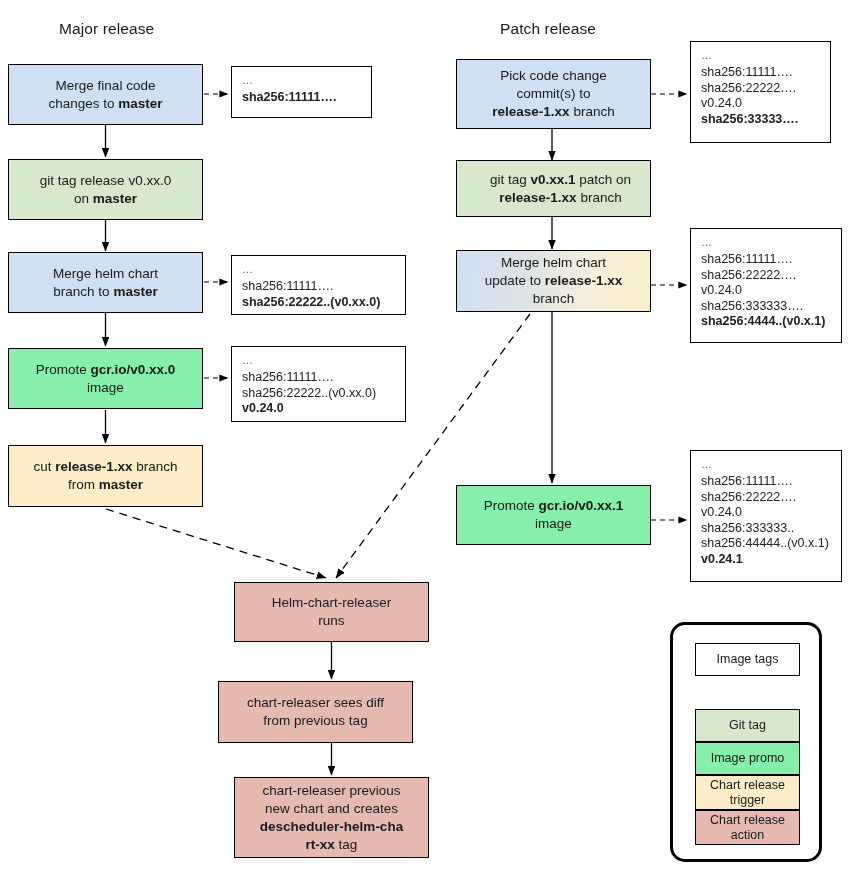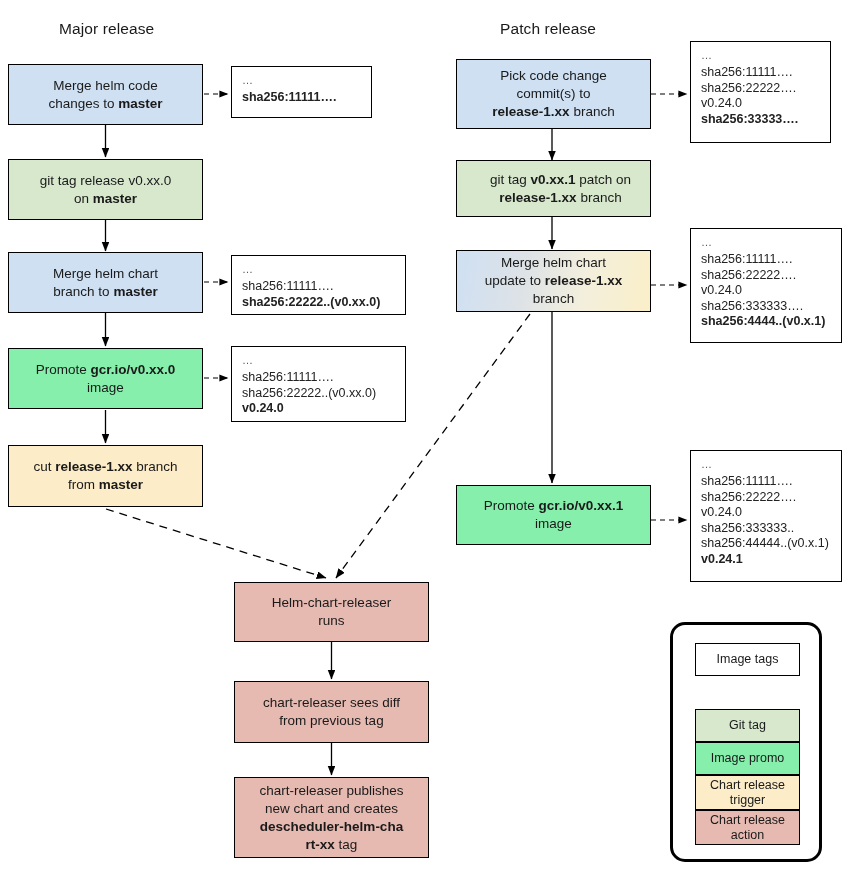--- a/index.html
+++ b/index.html
@@ -121,21 +121,21 @@
     <line x1="530" y1="314" x2="336" y2="578" stroke="#000" stroke-width="1.3" stroke-dasharray="8,6" marker-end="url(#arrow)"></line>
 
     <line x1="331.5" y1="642" x2="331.5" y2="679" stroke="#000" stroke-width="1.3" marker-end="url(#arrow)"></line>
     <line x1="331.5" y1="743" x2="331.5" y2="775" stroke="#000" stroke-width="1.3" marker-end="url(#arrow)"></line>
   </svg>
 
   <div class="col-title" style="left:59px; top:20px;">Major release</div>
   <div class="col-title" style="left:500px; top:20px;">Patch release</div>
 
   <div class="node fill-code" style="left:8px; top:64px; width:195px; height:61px;">
-    <span class="txt"><span>Merge helm code</span><br>
+    <span class="txt"><span>Merge final code</span><br>
       <span>changes to </span><b>master</b></span>
   </div>
 
   <div class="node fill-git" style="left:8px; top:159px; width:195px; height:61px;">
     <span class="txt"><span>git tag release v0.xx.0</span><br>
       <span>on </span><b>master</b></span>
   </div>
 
   <div class="node fill-code" style="left:8px; top:252px; width:195px; height:61px;">
     <span class="txt"><span>Merge helm chart</span><br>
@@ -172,27 +172,27 @@
   <div class="node fill-promo" style="left:456px; top:485px; width:195px; height:60px;">
     <span class="txt"><span>Promote </span><b>gcr.io/v0.xx.1</b><br>
       <span>image</span></span>
   </div>
 
   <div class="node fill-action" style="left:234px; top:582px; width:195px; height:60px;">
     <span class="txt"><span>Helm-chart-releaser</span><br>
       <span>runs</span></span>
   </div>
 
-  <div class="node fill-action" style="left:234px; top:681px; width:195px; height:62px;">
+  <div class="node fill-action" style="left:218px; top:681px; width:195px; height:62px;">
     <span class="txt"><span>chart-releaser sees diff</span><br>
       <span>from previous tag</span></span>
   </div>
 
   <div class="node fill-action" style="left:234px; top:777px; width:195px; height:81px;">
-    <span class="txt"><span>chart-releaser publishes</span><br>
+    <span class="txt"><span>chart-releaser previous</span><br>
       <span>new chart and creates</span><br>
       <b>descheduler-helm-cha</b><br>
       <b>rt-xx</b><span> tag</span></span>
   </div>
 
   <div class="tagbox" style="left:231px; top:66px; width:141px; height:52px;">
     <span class="ln dots">…</span>
     <span class="ln b">sha256:11111….</span>
   </div>
 

